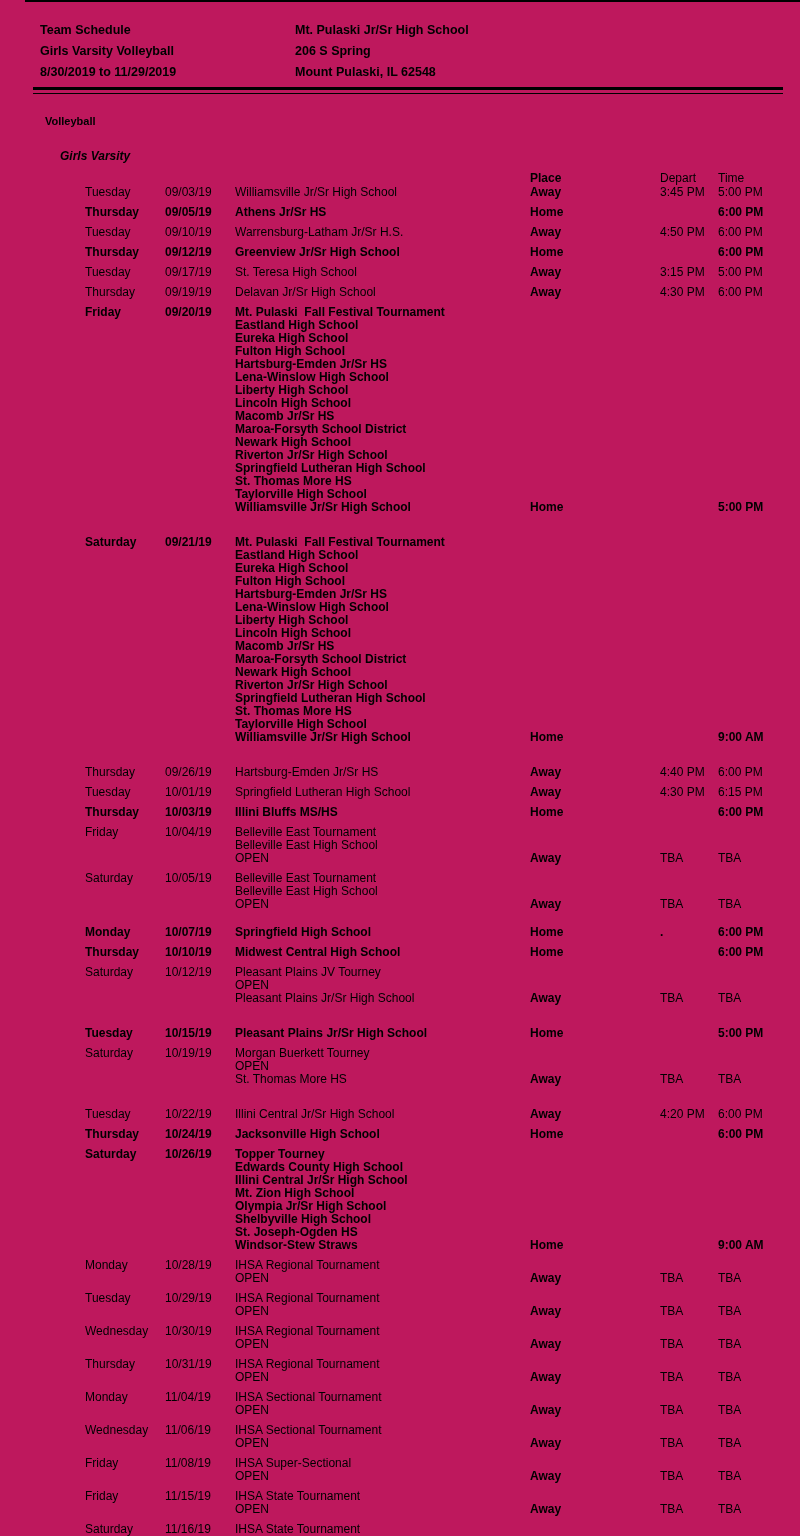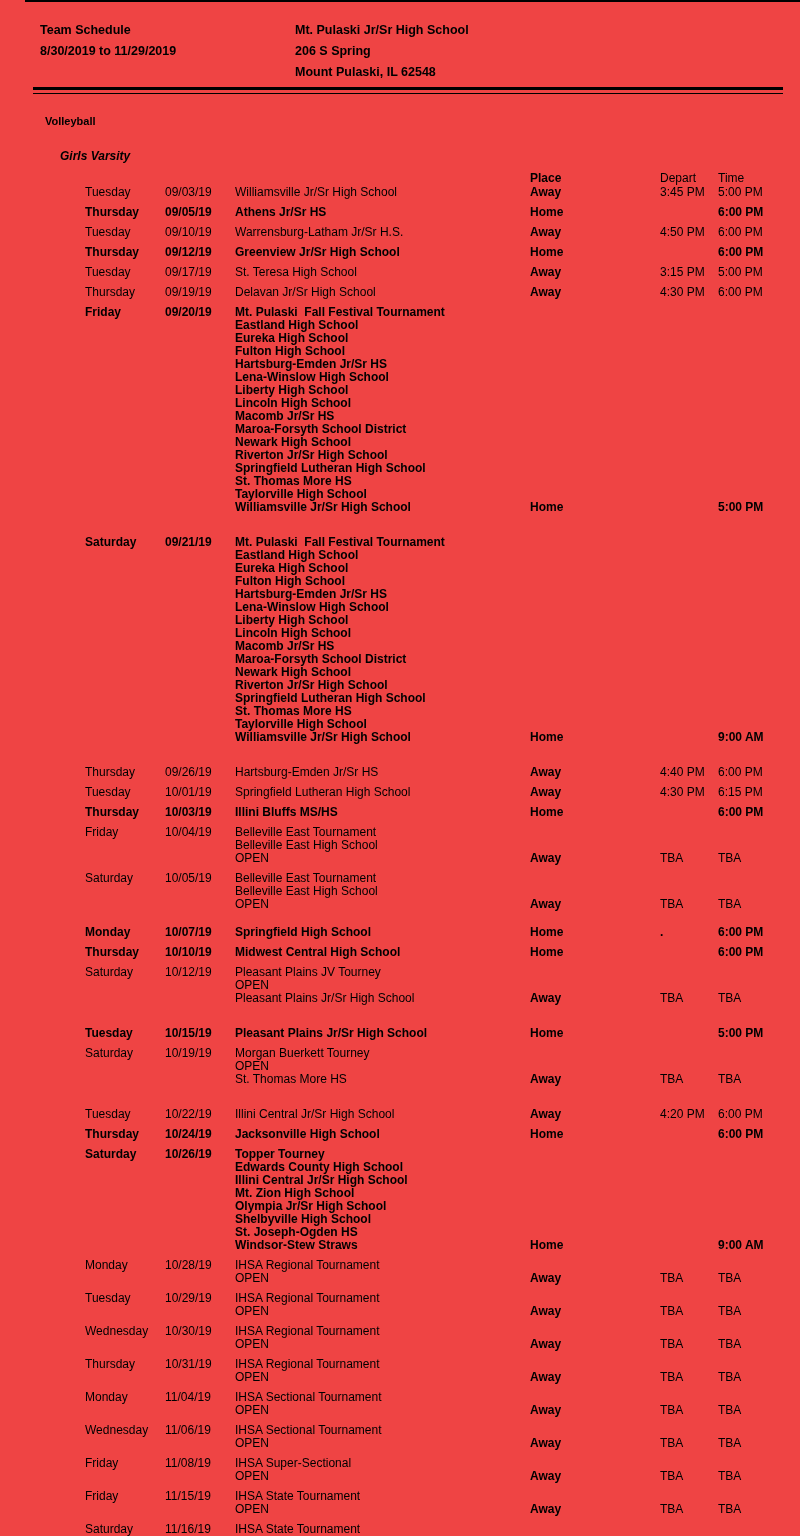--- a/index.html
+++ b/index.html
@@ -1,19 +1,19 @@
 <!DOCTYPE html>
 <html><head>
 <meta charset="utf-8">
 <style>
   html,body { margin:0; padding:0; background:#fff; }
   .page {
     position:relative;
     width:800px; height:1536px;
-    background:#ef4444;
+    background:#be185d;
     color:#000;
     font-family:"Liberation Sans", sans-serif;
     overflow:hidden;
   }
   .top-border {
     position:absolute; top:0; left:25px; right:0; height:2px; background:#000;
   }
   
   .report-header {
     display:flex;
@@ -59,20 +59,21 @@
 </style>
 </head>
 <body>
 
 <div class="page">
   <div class="top-border"></div>
 
   <header class="report-header">
     <div class="rh-left">
       <div>Team Schedule</div>
+      <div>Girls Varsity Volleyball</div>
       <div>8/30/2019 to 11/29/2019</div>
     </div>
     <div class="rh-center">
       <div>Mt. Pulaski Jr/Sr High School</div>
       <div>206 S Spring</div>
       <div>Mount Pulaski, IL 62548</div>
     </div>
   </header>
 
   <div class="double-rule">

